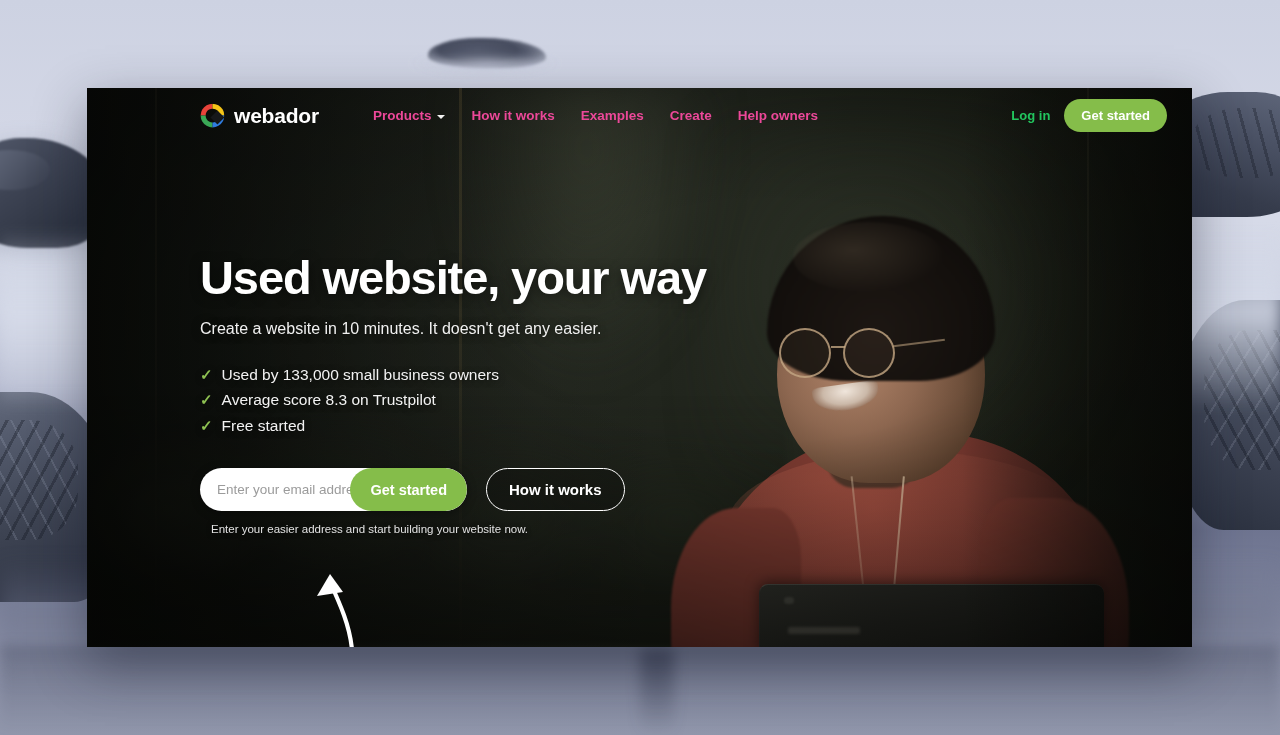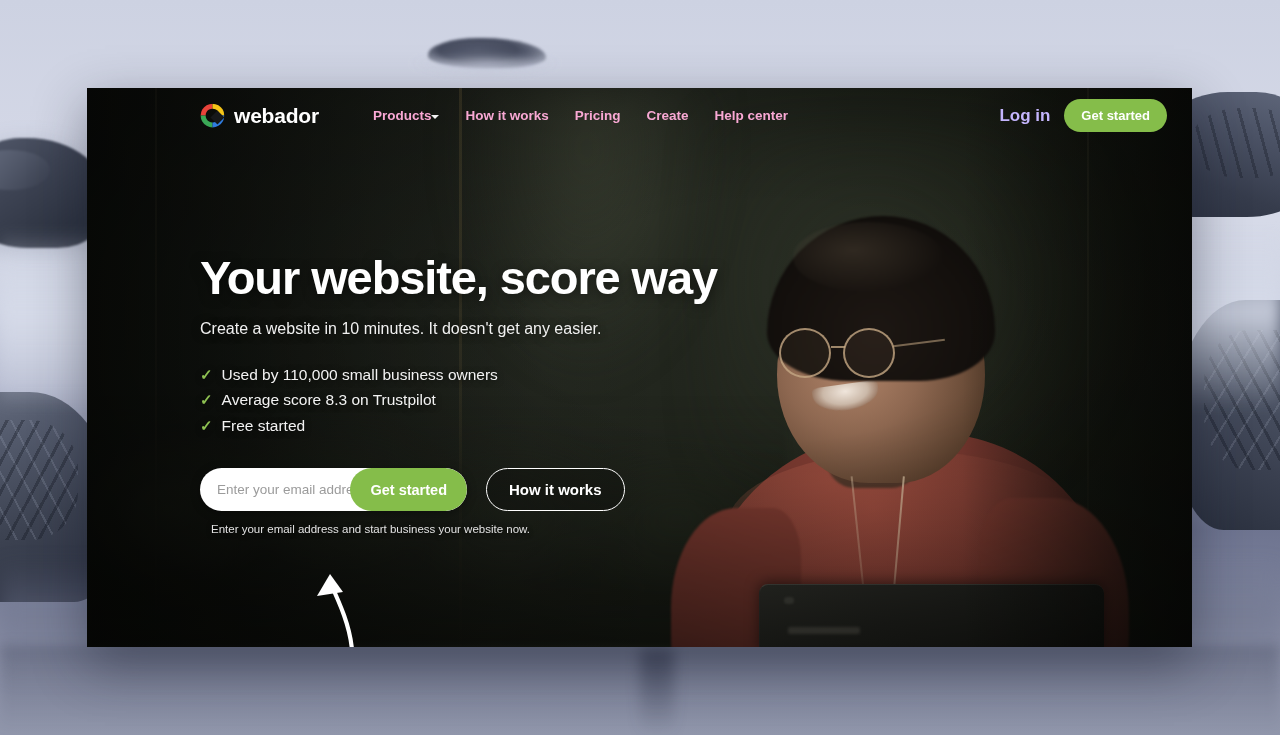--- a/index.html
+++ b/index.html
@@ -302,32 +302,32 @@
     padding: 0 25px 0 113px;
     z-index: 8;
   }
   .brand { display:flex; align-items:center; gap:9px; cursor:pointer; }
   .brand-mark { width:25px; height:25px; flex:0 0 auto; }
   .brand-name {
     color:#fff; font-size:21px; font-weight:700; letter-spacing:-.2px;
   }
   .nav-links { display:flex; align-items:center; gap:0; margin-left:41px; }
   .nav-link {
-    color:#f9a8d4; font-size:13.5px; font-weight:700;
+    color:#ec4899; font-size:13.5px; font-weight:700;
     padding: 6px 13px; cursor:pointer; white-space:nowrap;
-    display:flex; align-items:center; 
+    display:flex; align-items:center; gap:6px;
   }
   .caret {
     width:0; height:0;
     border-left:4px solid transparent; border-right:4px solid transparent;
     border-top:4.5px solid #f2f2f2;
     display:inline-block; position:relative; top:1px;
   }
   .nav-right { margin-left:auto; display:flex; align-items:center; gap:14px; }
-  .login-link { color:#c4b5fd; font-size:17px; font-weight:700; cursor:pointer; }
+  .login-link { color:#22c55e; font-size:13px; font-weight:700; cursor:pointer; }
   .btn-green {
     background:#85bd4a; color:#fff; font-size:13px; font-weight:700;
     border:none; border-radius:20px; padding:9px 17px; cursor:pointer;
     font-family:"Liberation Sans", sans-serif; white-space:nowrap;
   }
 
   
   .hero-content {
     position:absolute; left:113px; top:165px; width:560px; z-index:7;
   }
@@ -461,65 +461,65 @@
 
       <div class="nav-links">
         <div class="nav-link">
           <span>Products</span>
           <span class="caret"></span>
         </div>
         <div class="nav-link">
           <span>How it works</span>
         </div>
         <div class="nav-link">
-          <span>Pricing</span>
+          <span>Examples</span>
         </div>
         <div class="nav-link">
           <span>Create</span>
         </div>
         <div class="nav-link">
-          <span>Help center</span>
+          <span>Help owners</span>
         </div>
       </div>
 
       <div class="nav-right">
         <span class="login-link">Log in</span>
         <button class="btn-green">Get started</button>
       </div>
     </nav>
 
     <div class="hero-content">
 
-      <h1 class="hero-title">Your website, score way</h1>
+      <h1 class="hero-title">Used website, your way</h1>
       <p class="hero-sub">Create a website in 10 minutes. It doesn't get any easier.</p>
 
       <ul class="usp-list">
         <li class="usp-item">
           <span class="usp-check">✓</span>
-          <span>Used by 110,000 small business owners</span>
+          <span>Used by 133,000 small business owners</span>
         </li>
         <li class="usp-item">
           <span class="usp-check">✓</span>
           <span>Average score 8.3 on Trustpilot</span>
         </li>
         <li class="usp-item">
           <span class="usp-check">✓</span>
           <span>Free started</span>
         </li>
       </ul>
 
       <div class="cta-row">
         <form class="email-form">
           <input class="email-input" type="text" placeholder="Enter your email address" style="">
           <button class="form-submit" type="submit">Get started</button>
         </form>
         <button class="btn-outline">How it works</button>
       </div>
 
-      <div class="cta-note">Enter your email address and start business your website now.</div>
+      <div class="cta-note">Enter your easier address and start building your website now.</div>
     </div>
 
     <div class="arrow-wrap">
       <svg width="80" height="85" viewBox="0 0 80 85" aria-hidden="true">
         <path d="M50 84 C 48 60, 38 38, 28 16" fill="none" stroke="#ffffff" stroke-width="4.2" stroke-linecap="round"></path>
         <path d="M28 8 L 15 30 L 41 26 Z" fill="#ffffff"></path>
       </svg>
     </div>
 
   </div>

